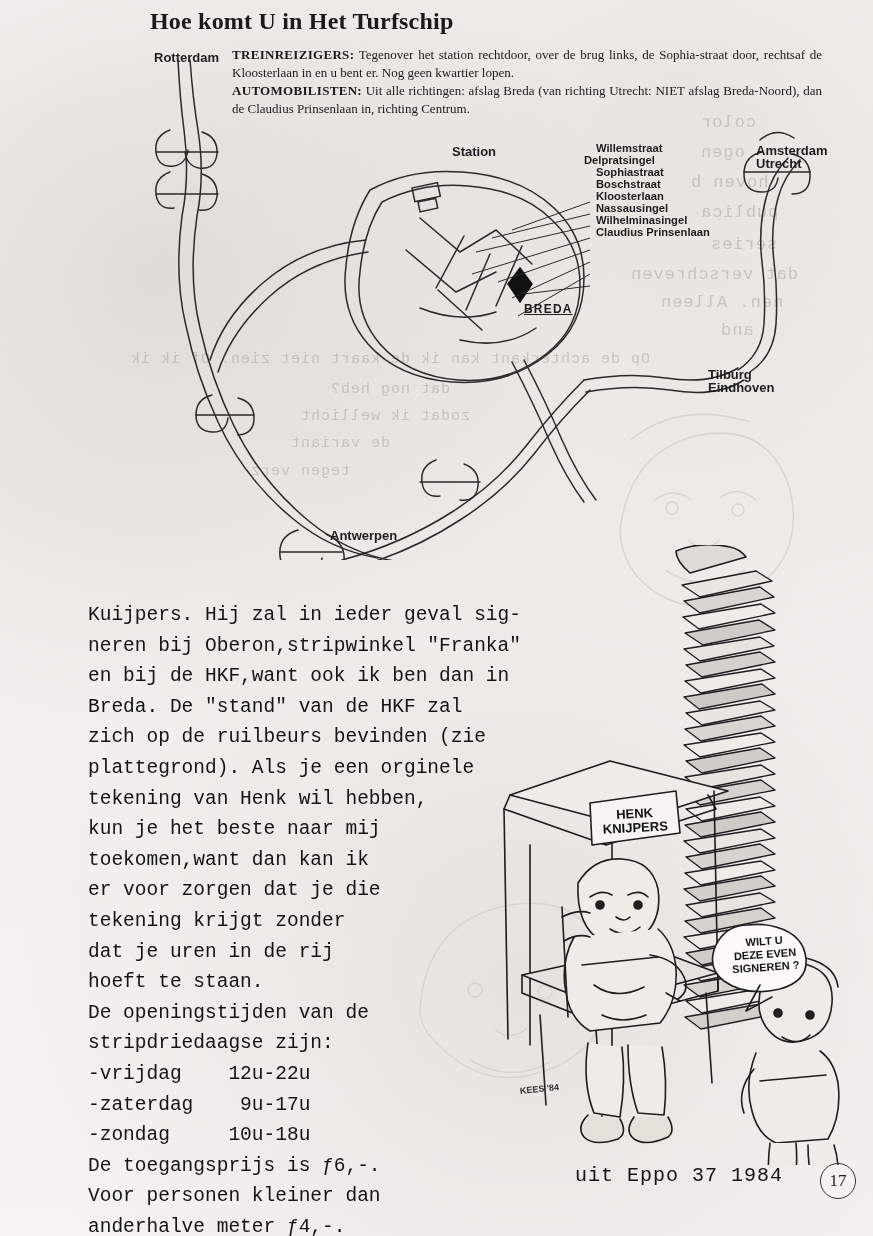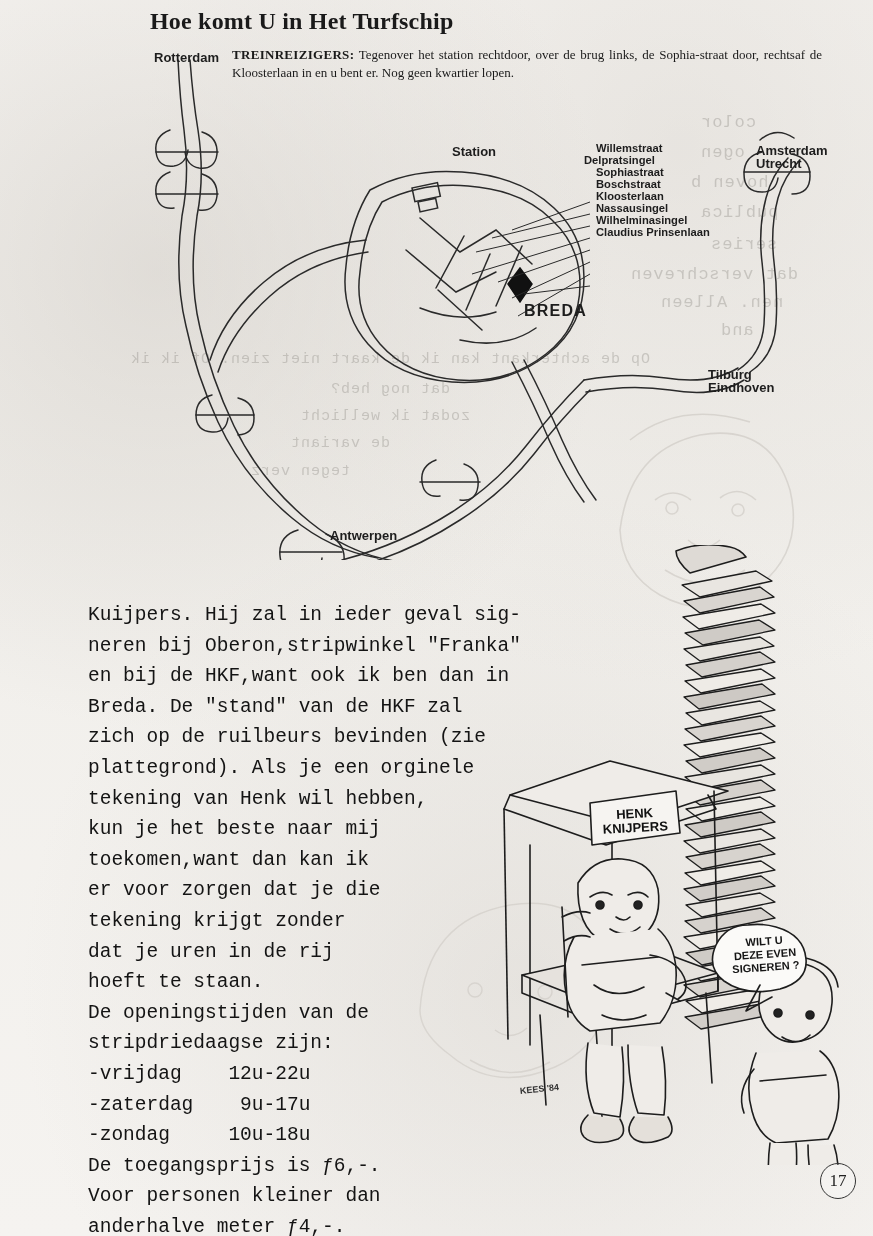--- a/index.html
+++ b/index.html
@@ -76,22 +76,23 @@
   }
   .maplabel {
     position: absolute;
     font-family: "Liberation Sans", sans-serif;
     font-size: 13px;
     font-weight: bold;
     color: #1d1d1d;
     white-space: nowrap;
   }
   .maplabel.big {
-    font-size: 16px;
+    font-size: 12px;
     letter-spacing: 1.2px;
+    text-decoration: underline;
   }
   .maplabel.street { font-size: 11.2px; }
 
   
   #body-text {
     position: absolute;
     left: 88px;
     top: 600px;
     width: 470px;
     font-family: "Liberation Mono", monospace;
@@ -205,20 +206,21 @@
       <circle cx="165" cy="112" r="7"></circle>
       <path d="M115 150 q16 12 32 -2"></path>
       <path d="M90 180 q40 24 80 2"></path>
     </g>
   </svg>
 
   <div id="heading">Hoe komt U in Het Turfschip</div>
 
   <div id="route-block">
     <p><span class="lead">TREINREIZIGERS:</span><span> Tegenover het station rechtdoor, over de brug links, de Sophia-straat door, rechtsaf de Kloosterlaan in en u bent er. Nog geen kwartier lopen.</span></p>
+    <p><span class="lead">AUTOMOBILISTEN:</span><span> Uit alle richtingen: afslag Breda (van richting Utrecht: NIET afslag Breda-Noord), dan de Claudius Prinsenlaan in, richting Centrum.</span></p>
   </div>
 
   <div id="map-area">
     <svg width="720" height="520" viewBox="0 0 720 520">
       <g fill="none" stroke="#2a2a2a" stroke-width="1.5" stroke-linecap="round">
 
         <path d="M58 20 q2 40 6 70 q6 46 -2 86 q-8 60 4 110 q10 48 32 96 q26 56 74 96 q38 32 86 40"></path>
         <path d="M70 20 q3 40 8 70 q7 46 -1 86 q-9 62 3 112 q11 50 34 98 q27 56 76 96 q38 31 84 39"></path>
 
         <path d="M50 90 q-16 6 -14 22 q2 16 18 14 q12 -2 14 -16"></path>
@@ -422,14 +424,15 @@
 
     <div class="sign-text" style="left:122px; top:262px; width:86px;">HENK
 KNIJPERS</div>
     <div class="balloon-text" style="left:246px; top:390px; width:98px;">WILT U
 DEZE EVEN
 SIGNEREN ?</div>
     <div class="signature" style="left:50px; top:540px;">KEES
 '84</div>
   </div>
 
+  <div id="footer-line">uit Eppo 37 1984</div>
   <div id="page-number">17</div>
 </div>
 
 </body></html>

